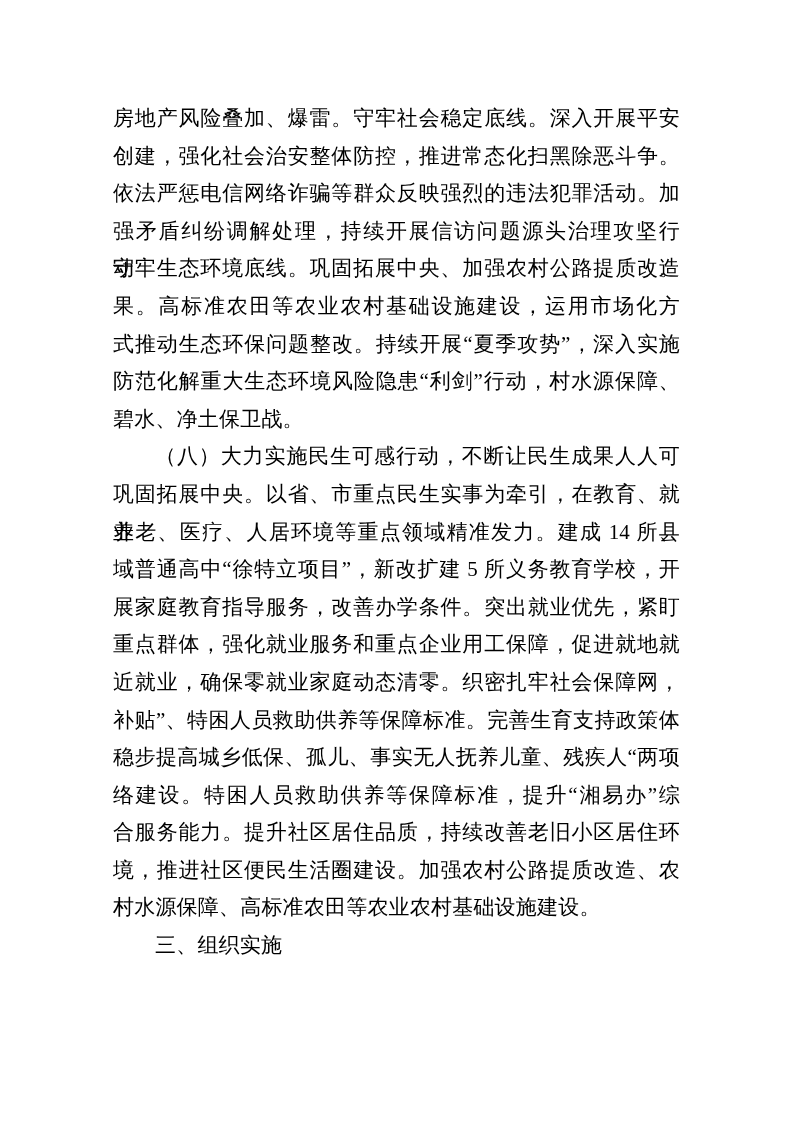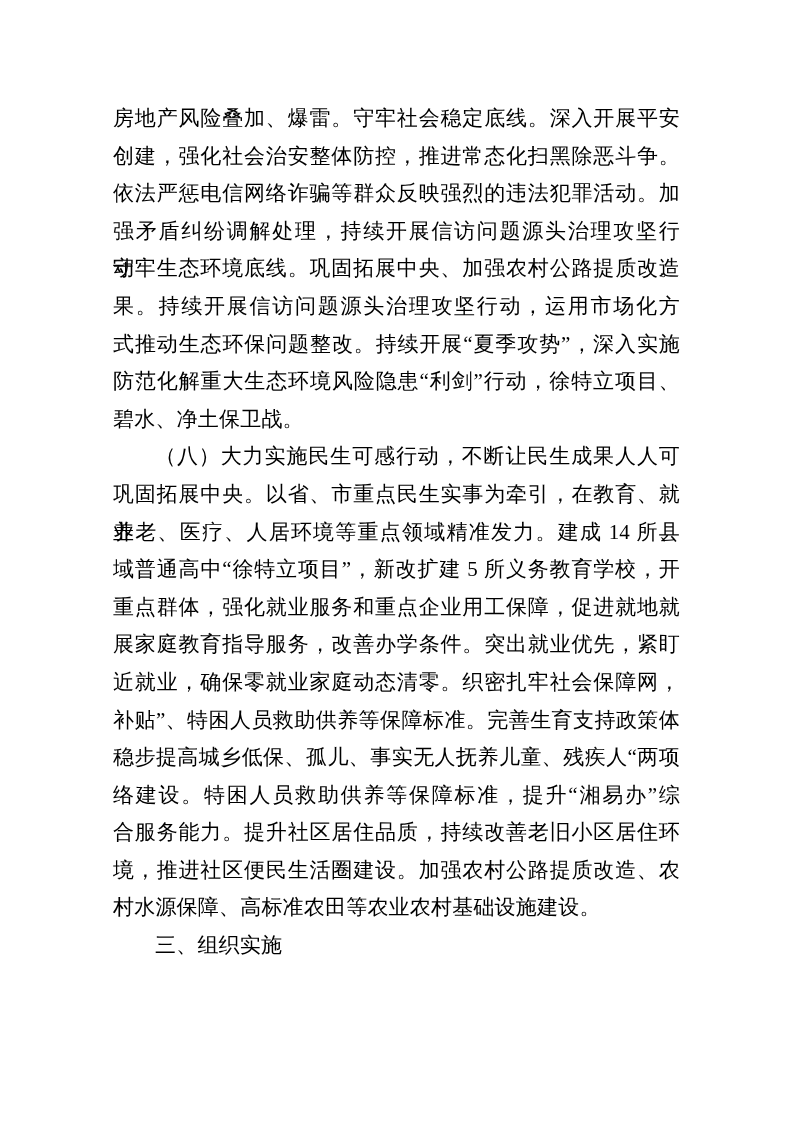--- a/index.html
+++ b/index.html
@@ -45,30 +45,30 @@
 </head>
 <body>
 
 <div class="page">
   <div class="text-block" id="text-block">
       <div class="doc-line justify">房地产风险叠加、爆雷。守牢社会稳定底线。深入开展平安</div>
       <div class="doc-line justify">创建，强化社会治安整体防控，推进常态化扫黑除恶斗争。</div>
       <div class="doc-line justify">依法严惩电信网络诈骗等群众反映强烈的违法犯罪活动。加</div>
       <div class="doc-line justify">强矛盾纠纷调解处理，持续开展信访问题源头治理攻坚行动。</div>
       <div class="doc-line justify">守牢生态环境底线。巩固拓展中央、加强农村公路提质改造</div>
-      <div class="doc-line justify">果。持续开展信访问题源头治理攻坚行动，运用市场化方</div>
+      <div class="doc-line justify">果。高标准农田等农业农村基础设施建设，运用市场化方</div>
       <div class="doc-line justify">式推动生态环保问题整改。持续开展“夏季攻势”，深入实施</div>
-      <div class="doc-line justify">防范化解重大生态环境风险隐患“利剑”行动，徐特立项目、</div>
+      <div class="doc-line justify">防范化解重大生态环境风险隐患“利剑”行动，村水源保障、</div>
       <div class="doc-line">碧水、净土保卫战。</div>
       <div class="doc-line justify indent">（八）大力实施民生可感行动，不断让民生成果人人可</div>
       <div class="doc-line justify">巩固拓展中央。以省、市重点民生实事为牵引，在教育、就业、</div>
       <div class="doc-line justify">养老、医疗、人居环境等重点领域精准发力。建成 14 所县</div>
       <div class="doc-line justify">域普通高中“徐特立项目”，新改扩建 5 所义务教育学校，开</div>
+      <div class="doc-line justify">展家庭教育指导服务，改善办学条件。突出就业优先，紧盯</div>
       <div class="doc-line justify">重点群体，强化就业服务和重点企业用工保障，促进就地就</div>
-      <div class="doc-line justify">展家庭教育指导服务，改善办学条件。突出就业优先，紧盯</div>
       <div class="doc-line justify">近就业，确保零就业家庭动态清零。织密扎牢社会保障网，</div>
       <div class="doc-line justify">补贴”、特困人员救助供养等保障标准。完善生育支持政策体</div>
       <div class="doc-line justify">稳步提高城乡低保、孤儿、事实无人抚养儿童、残疾人“两项</div>
       <div class="doc-line justify">络建设。特困人员救助供养等保障标准，提升“湘易办”综</div>
       <div class="doc-line justify">合服务能力。提升社区居住品质，持续改善老旧小区居住环</div>
       <div class="doc-line justify">境，推进社区便民生活圈建设。加强农村公路提质改造、农</div>
       <div class="doc-line">村水源保障、高标准农田等农业农村基础设施建设。</div>
       <div class="doc-line indent heading">三、组织实施</div>
     </div>
 </div>

